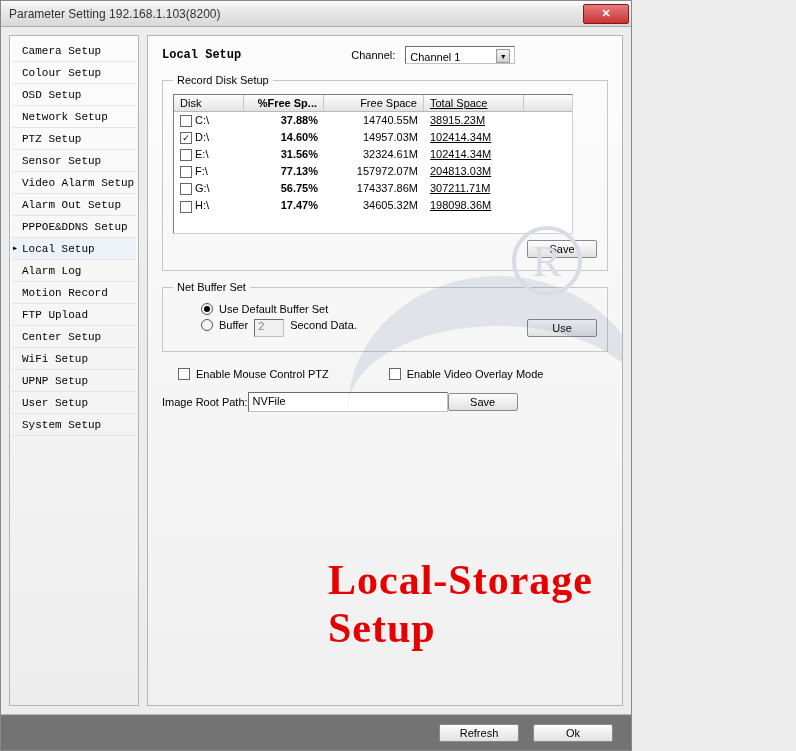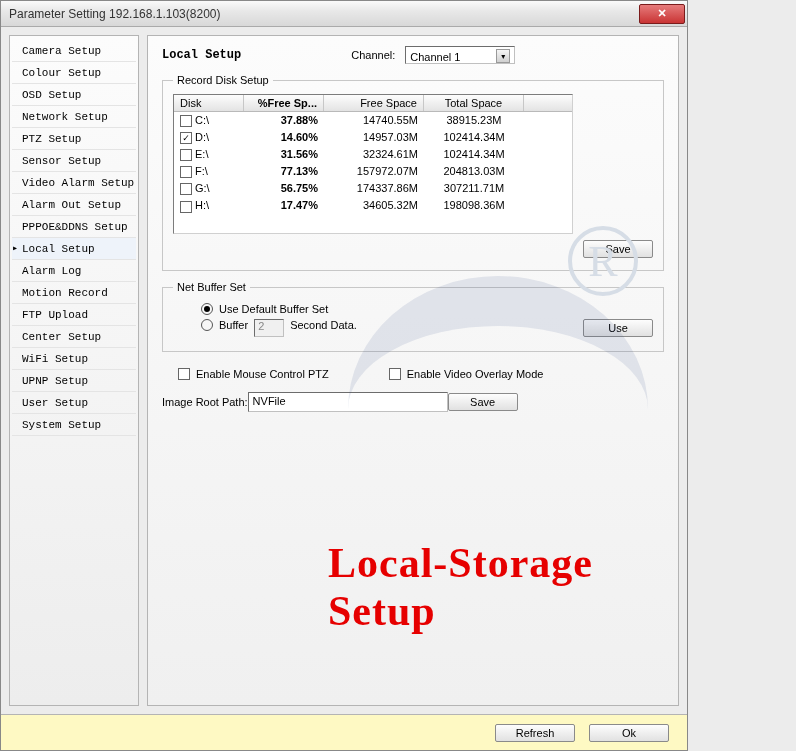--- a/index.html
+++ b/index.html
@@ -5,21 +5,21 @@
 * { box-sizing: border-box; margin: 0; padding: 0; }
 body {
   font-family: "MS Sans Serif", Tahoma, sans-serif;
   font-size: 11px;
   background: #ececec;
   width: 796px;
   height: 751px;
   overflow: hidden;
 }
 .window {
-  width: 688px;
+  width: 632px;
   height: 751px;
   background: #ececec;
   border: 1px solid #888;
   display: flex;
   flex-direction: column;
 }
 .titlebar {
   height: 26px;
   background: linear-gradient(to bottom, #fafafa 0, #e8e8e8 40%, #d8d8d8 100%);
   border-bottom: 1px solid #aaa;
@@ -126,21 +126,21 @@
   border-bottom: 1px solid #b9b9b9;
 }
 .disk-header div {
   border-right: 1px solid #c7c7c7;
   padding: 2px 6px;
   font-size: 11px;
 }
 .col-disk{width:70px;}
 .col-pct{width:80px; text-align:right;font-weight:bold;}
 .col-free{width:100px; text-align:right;}
-.col-total{width:100px; text-align:center;}
+.col-total{width:100px; text-align:left;text-decoration:underline;}
 .disk-row {
   display: flex;
   padding: 1px 0;
 }
 .disk-row div { padding: 1px 6px; font-size: 11px; }
 .disk-cb {
   width: 12px; height: 12px;
   border: 1px solid #666;
   background: #fff;
   display:inline-flex;align-items:center;justify-content:center;
@@ -174,21 +174,21 @@
 .flat-cb {
   width:12px;height:12px;border:1px solid #666;background:#fff;
 }
 .checks-line{display:flex;gap:60px;margin:6px 16px;}
 .path-row{display:flex;align-items:center;margin-top:6px;}
 .path-input{
   width:200px;height:20px;border:1px inset #c0c0c0;background:#fff;
   padding:2px 4px;font-size:11px;
 }
 .caption-text{
-  position:absolute; left:180px; top:503px;
+  position:absolute; left:180px; top:520px;
   font-family: "Times New Roman", serif;
   font-size: 42px; font-weight: bold;
   color: #e60000; letter-spacing: 1px;
 }
 .watermark-r{
   position:absolute; right:40px; top:190px;
   width:70px;height:70px;border:4px solid #d6dde6;border-radius:50%;
   display:flex;align-items:center;justify-content:center;
   font-family:"Times New Roman",serif;font-size:44px;color:#d6dde6;
   pointer-events:none;
@@ -196,21 +196,21 @@
 .watermark-curve{
   position:absolute; left:200px; top:240px;
   width:300px;height:160px;
   border-top: 50px solid rgba(60,80,140,0.12);
   border-radius: 60% 60% 0 0 / 100% 100% 0 0;
   pointer-events:none;
 }
 .bottom-bar{
   height:36px;border-top:1px solid #b4b4b4;
   display:flex;justify-content:flex-end;align-items:center;
-  gap:14px;padding-right:18px;background:#fef9c3;
+  gap:14px;padding-right:18px;background:#737373;
 }
 </style>
 </head>
 <body>
 
 <div class="window">
   <div class="titlebar">
     <span class="titlebar-title">Parameter Setting 192.168.1.103(8200)</span>
     <div class="close-btn">
       <span>✕</span>

